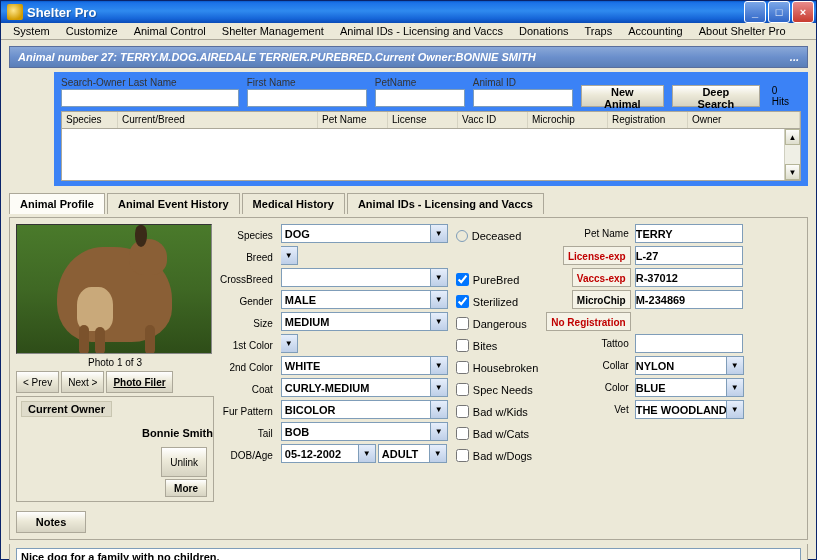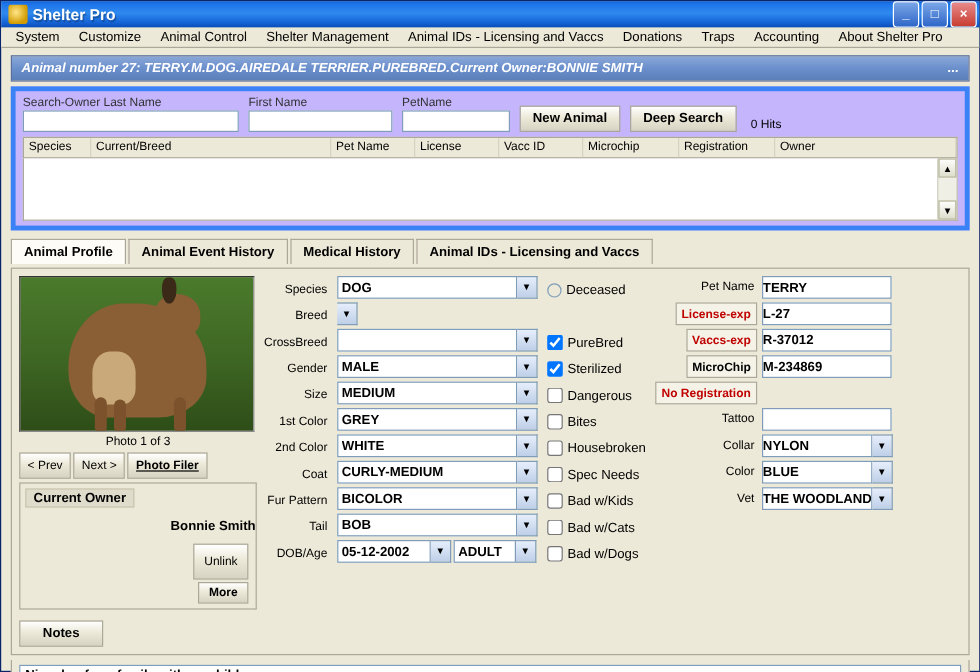--- a/index.html
+++ b/index.html
@@ -8,21 +8,21 @@
 .titlebar { height: 28px; background: linear-gradient(to bottom, #0a5acb 0%, #1b72e8 8%, #2f8aef 45%, #1665d8 80%, #0a4bb6 100%); display: flex; align-items: center; padding: 0 2px 0 6px; color: #fff; font-weight: bold; }
 .titlebar-icon { width: 16px; height: 16px; margin-right: 4px; display:inline-block; background: radial-gradient(circle at 40% 40%, #ffe68a, #d29b00 70%); border-radius: 2px;}
 .titlebar-title { flex: 1; font-size: 13px; text-shadow: 1px 1px 1px rgba(0,0,0,.3);}
 .titlebar-btns { display: flex; gap: 2px; }
 .tb-btn { width: 22px; height: 22px; border: 1px solid #fff; border-radius: 3px; display:flex; align-items:center; justify-content:center; background: linear-gradient(to bottom,#7ba7e8,#2f66c8); color:#fff; font-weight:bold; font-size:11px;}
 .tb-btn.close { background: linear-gradient(to bottom,#e88c8c,#c83b2f);}
 .menubar { height: 22px; background: #ece9d8; border-bottom: 1px solid #aca899; display:flex; align-items:center; padding: 0 4px; gap: 0;}
 .menu-item { padding: 2px 8px; color: #000; cursor: default; }
 .content { flex:1; padding: 6px 8px 4px 8px; display:flex; flex-direction:column; gap:4px;}
 .banner { background: linear-gradient(to bottom, #8aa8d8 0%, #6b8fcc 50%, #5a7fb8 100%); color:#fff; font-weight:bold; font-style:italic; font-size:12px; padding:4px 8px; display:flex; justify-content:space-between; border:1px solid #5a6f9c;}
-.panel { background:#c4b5fd; border:4px solid #3b82f6; padding:4px 6px;}
+.panel { background:#3b82f6; border:1px solid #3b82f6; padding:4px 6px;margin-left:45px;}
 .search-row { display:flex; gap:8px; align-items:flex-end;}
 .search-col { display:flex; flex-direction:column; gap:1px;}
 .s-label { font-size:10px; color:#333;}
 .s-input { height:18px; border:1px solid #7f9db9; background:#fff; padding: 0 2px;}
 .btn { height:22px; border:1px solid #aca899; background:linear-gradient(to bottom,#fff,#ece9d8 45%,#d6d3c2); padding:0 10px; font-weight:bold; cursor:default;}
 .btn.flat { font-weight:normal;}
 .grid-head { display:flex; background:#ece9d8; border:1px solid #aca899; height:18px; margin-top:4px;}
 .grid-head div { border-right:1px solid #d6d3c2; padding:2px 4px; font-size:10px;}
 .grid-body { height:52px; background:#fff; border:1px solid #aca899; border-top:none; position:relative;}
 .scrollbar-v { position:absolute; right:0; top:0; bottom:0; width:16px; background:#efefe5; border-left:1px solid #cfcfc0; display:flex; flex-direction:column; justify-content:space-between;}
@@ -107,20 +107,24 @@
           <input class="s-input" style="">
         </div>
         <div class="search-col" style="width:120px">
           <div class="s-label">First Name</div>
           <input class="s-input" style="">
         </div>
         <div class="search-col" style="width:90px">
           <div class="s-label">PetName</div>
           <input class="s-input" style="">
         </div>
+        <div class="search-col" style="width:100px">
+          <div class="s-label">Animal ID</div>
+          <input class="s-input" style="">
+        </div>
         <button class="btn">New Animal</button>
         <button class="btn">Deep Search</button>
         <div class="hits">0 Hits</div>
       </div>
       <div class="grid-head">
         <div style="width:56px">Species</div>
         <div style="width:200px">Current/Breed</div>
         <div style="width:70px">Pet Name</div>
         <div style="width:70px">License</div>
         <div style="width:70px">Vacc ID</div>
@@ -198,21 +202,20 @@
             </div>
           <div class="combo">
               <input value="MALE" style="">
               <div class="dd">▼</div>
             </div>
           <div class="combo">
               <input value="MEDIUM" style="">
               <div class="dd">▼</div>
             </div>
           <div class="combo">
-              <input value="GREY" style="">
               <div class="dd">▼</div>
             </div>
           <div class="combo">
               <input value="WHITE" style="">
               <div class="dd">▼</div>
             </div>
           <div class="combo">
               <input value="CURLY-MEDIUM" style="">
               <div class="dd">▼</div>
             </div>

